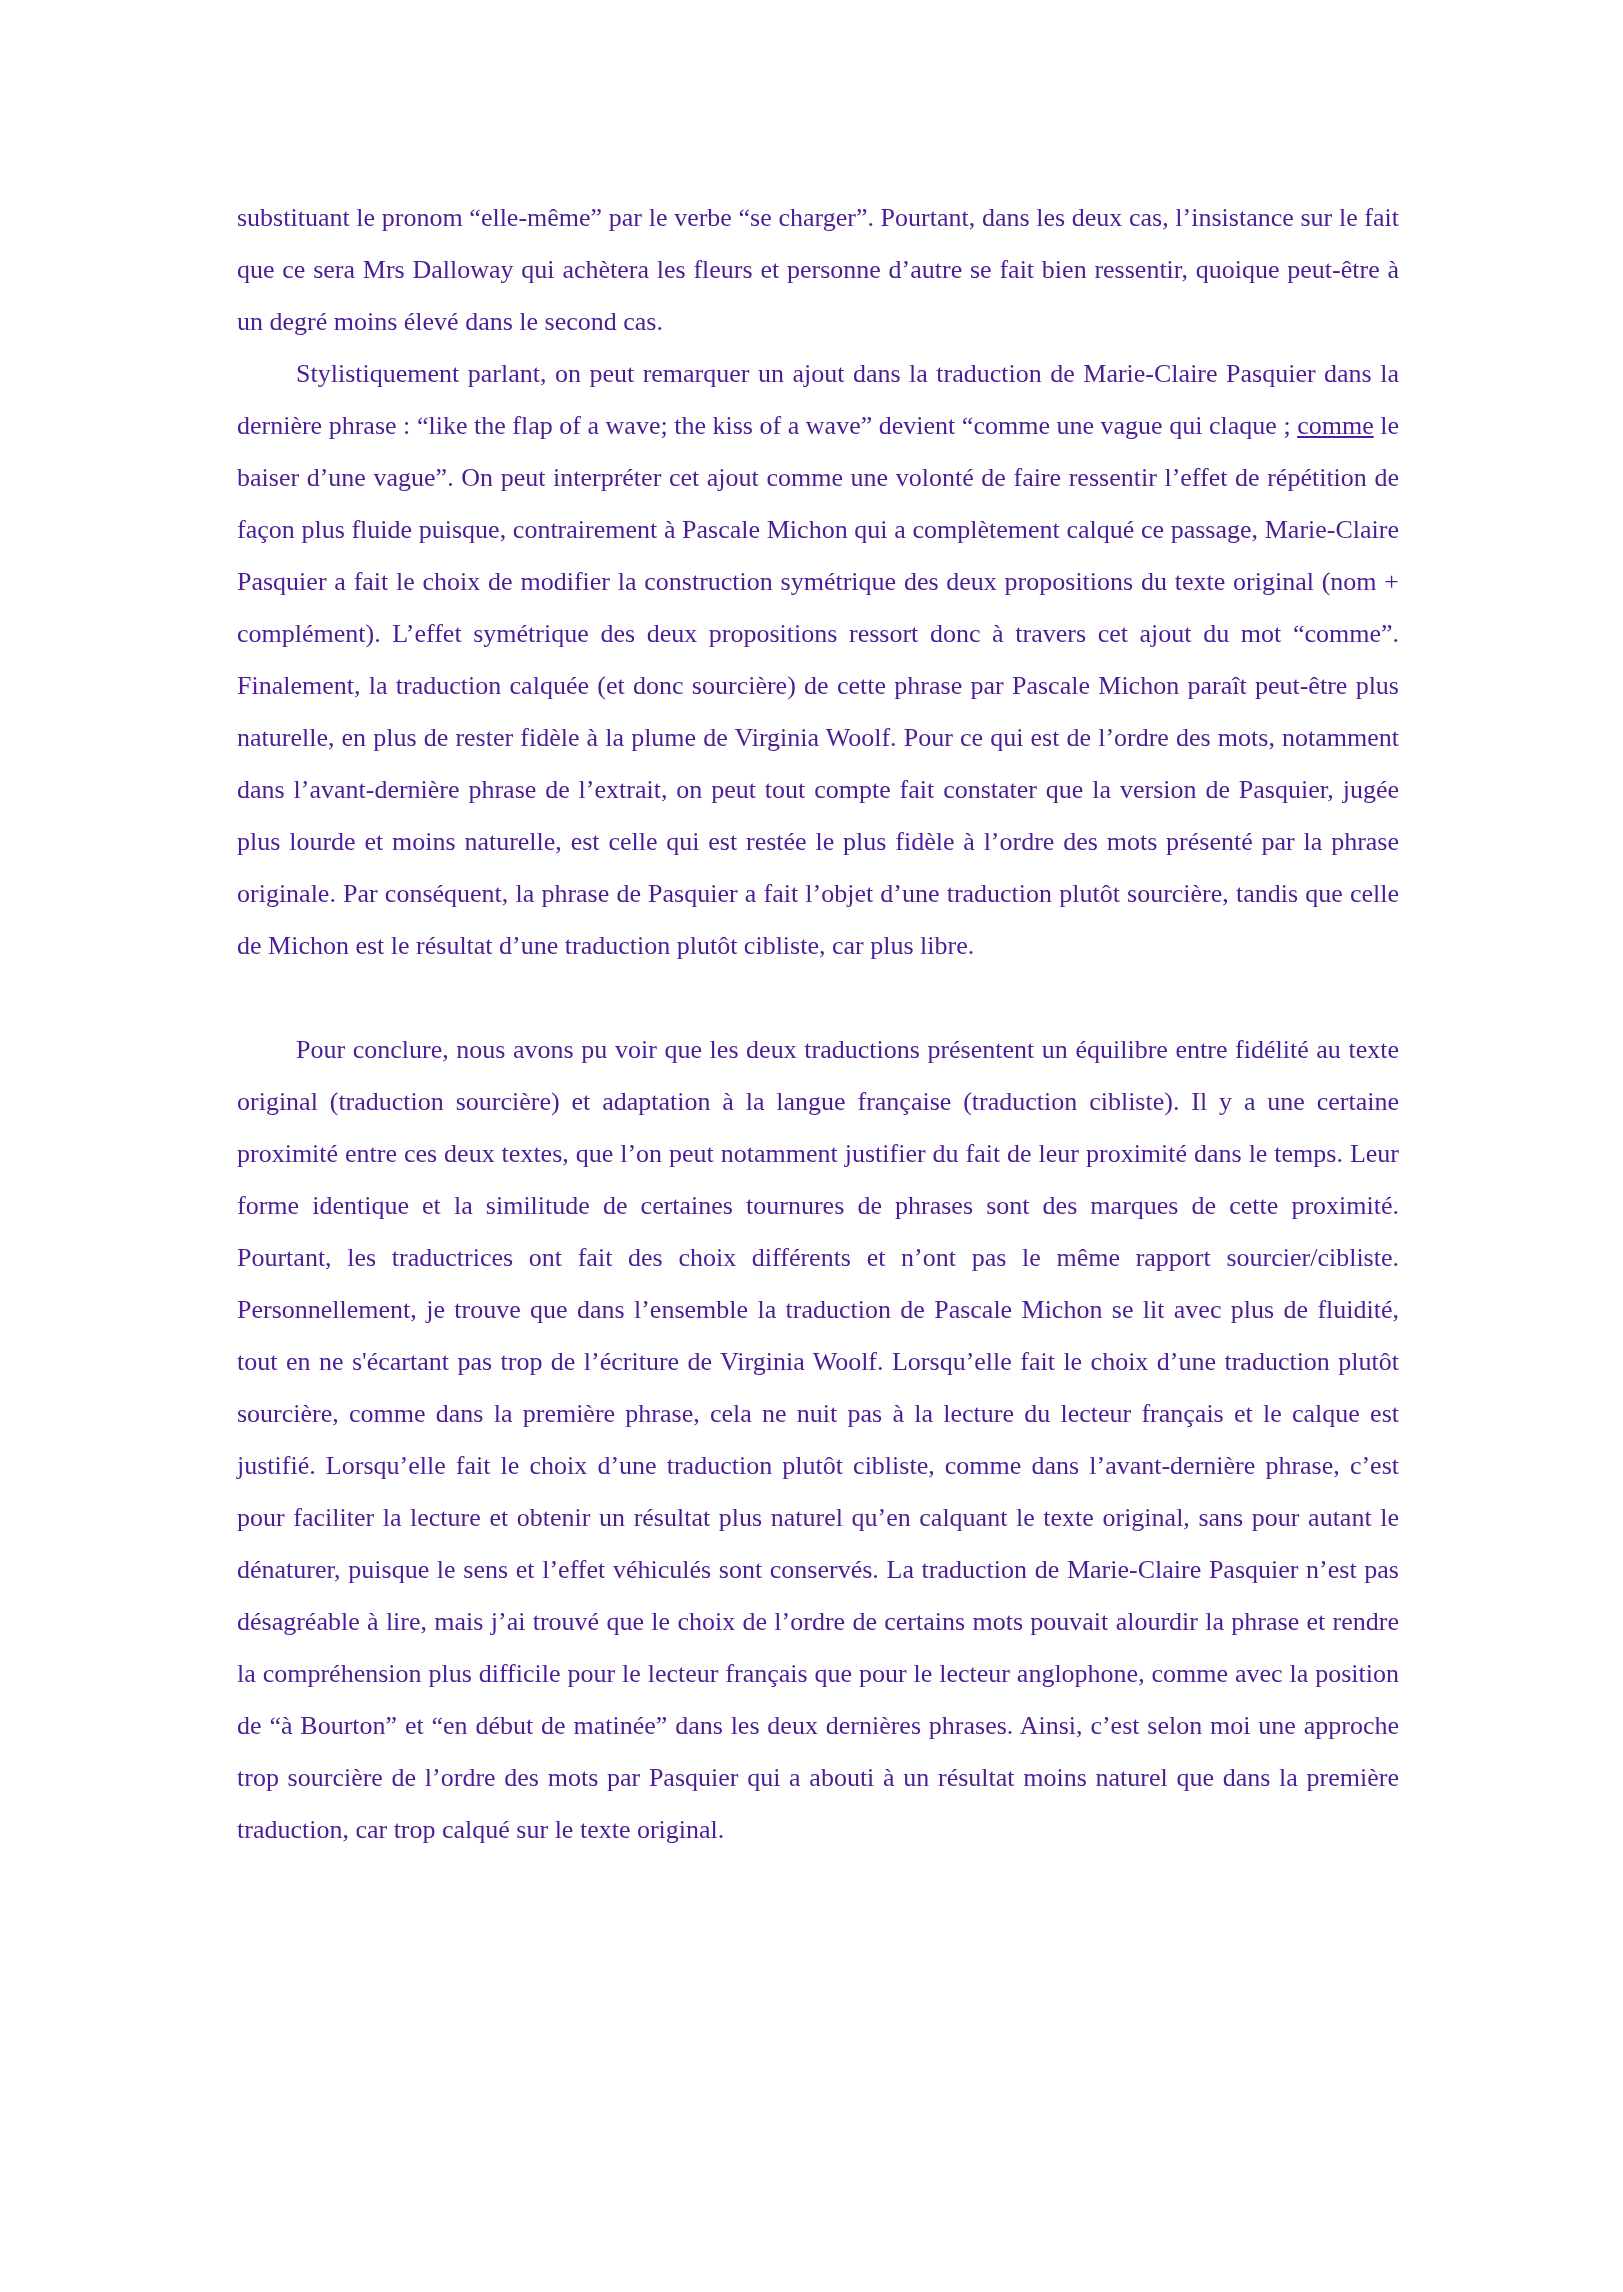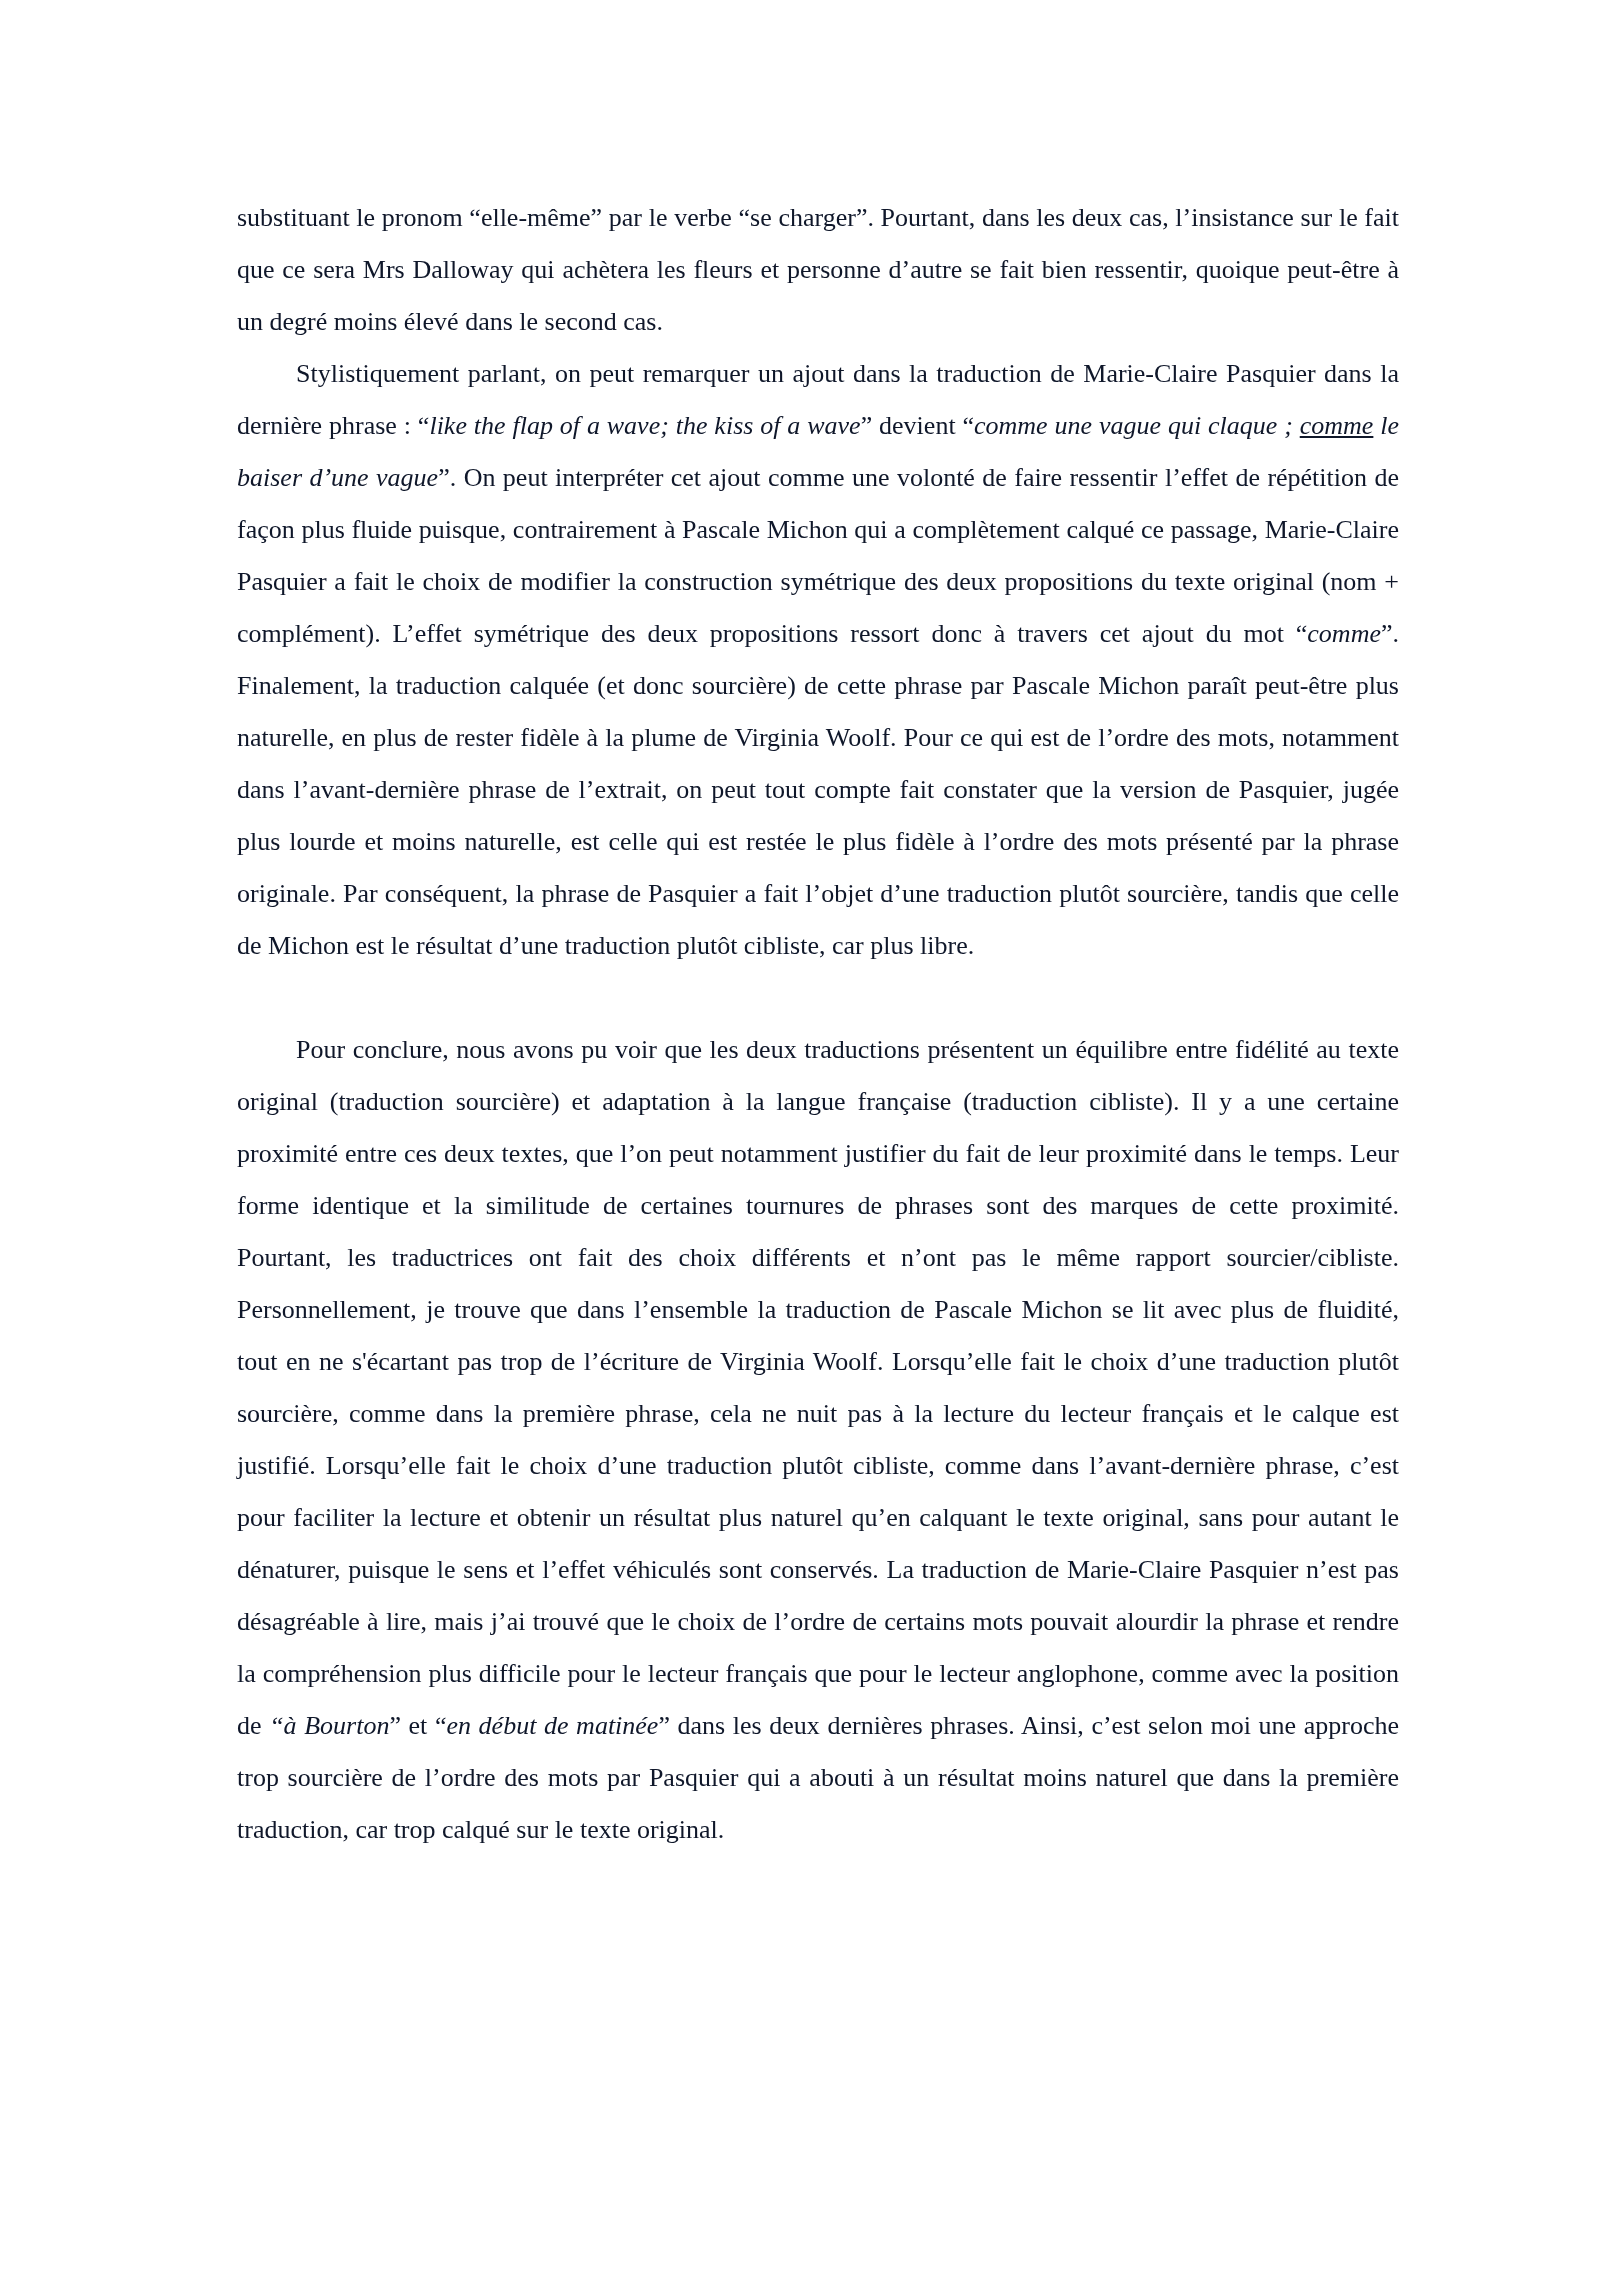--- a/index.html
+++ b/index.html
@@ -4,31 +4,31 @@
 <style>
   html, body { margin: 0; padding: 0; background: #ffffff; }
   body { width: 1623px; height: 2293px; position: relative; overflow: hidden; }
   .page {
     position: absolute;
     left: 237px;
     top: 192px;
     width: 1162px;
     font-family: "Liberation Serif", serif;
     font-size: 26px;
-    color: #0f172a;
+    color: #4c1d95;
     line-height: 52px;
   }
   .para {
     margin: 0;
     text-align: justify;
     text-align-last: left;
   }
   .para.indent { text-indent: 59px; }
   .gap { height: 52px; }
-  .it { font-style: italic; }
+  .it { }
   .ul { text-decoration: underline; }
 </style>
 </head>
 <body>
 
 <div class="page">
   <p class="para">
     <span>substituant le pronom “elle-même” par le verbe “se charger”. Pourtant, dans les deux cas, l’insistance sur le fait que ce sera Mrs Dalloway qui achètera les fleurs et personne d’autre se fait bien ressentir, quoique peut-être à un degré moins élevé dans le second cas.</span>
   </p>
 

